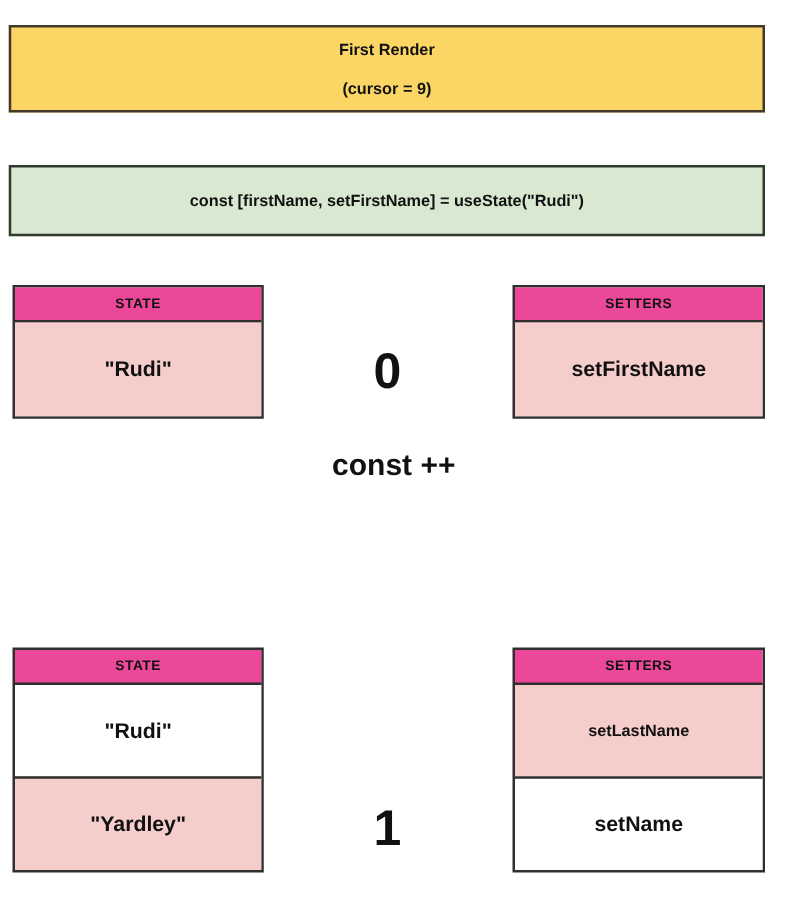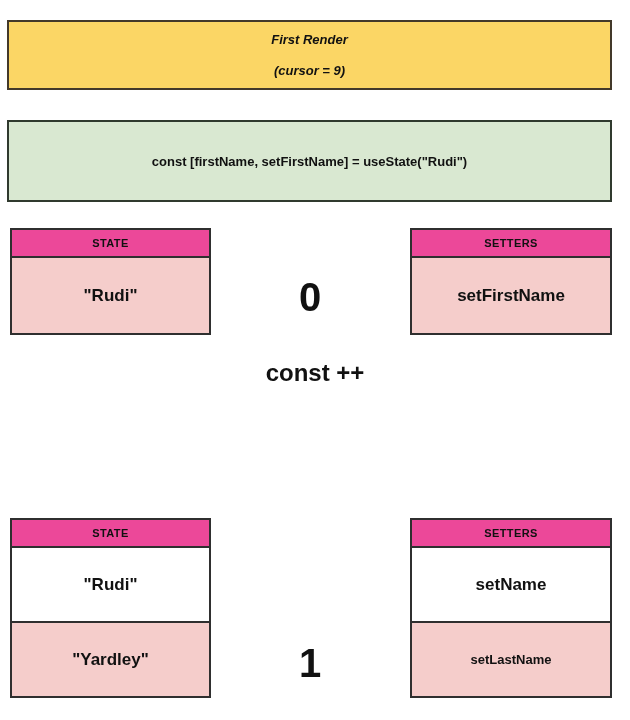--- a/index.html
+++ b/index.html
@@ -27,27 +27,27 @@
     align-items: center;
     justify-content: center;
   }
   .banner {
     top: 20px;
     height: 70px;
     background: var(--banner-fill, #fbd665);
     gap: 15px;
     border-color: #43392a;
   }
-  .banner-line { font-size: 13px; line-height: 16px; font-style: italic; }
+  .banner-line { font-size: 13px; line-height: 16px; }
 
   .code-box {
     background: var(--code-fill, #d9e8d1);
     border-color: #303a2e;
   }
-  .code-box.first  { top: 120px; height: 82px; }
+  .code-box.first  { top: 132px; height: 57px; }
   .code-box.second { top: 408px; height: 71px; }
   .code-line { font-size: 13px; }
 
   
   .cell-box {
     position: absolute;
     border: 2px solid var(--border, #2f2f2f);
     background: #ffffff;
     display: flex;
     flex-direction: column;
@@ -135,17 +135,17 @@
   <div class="cell-box snap2-state">
     <div class="cell-header">STATE</div>
     <div class="cell-row">"Rudi"</div>
     <div class="cell-row highlight">"Yardley"</div>
   </div>
 
   <div class="cursor-num one">1</div>
 
   <div class="cell-box snap2-setters">
     <div class="cell-header">SETTERS</div>
+    <div class="cell-row highlight small">setLastName</div>
     <div class="cell-row">setName</div>
-    <div class="cell-row highlight small">setLastName</div>
   </div>
 
 </div>
 
 </body></html>

